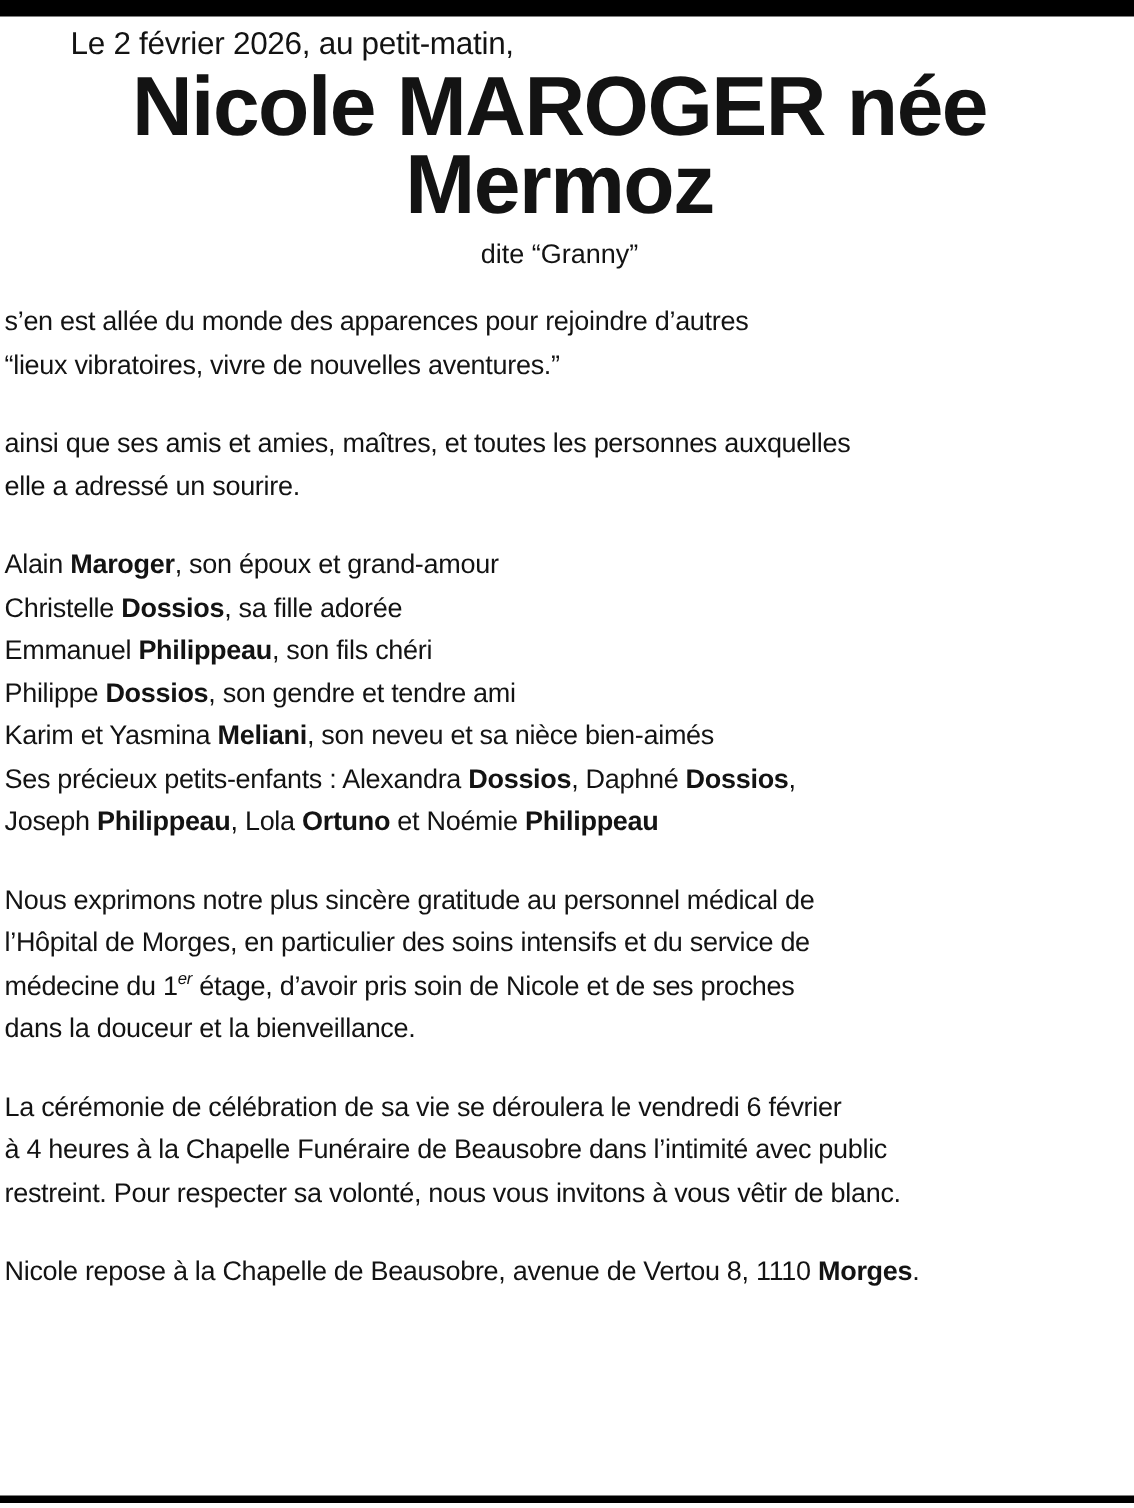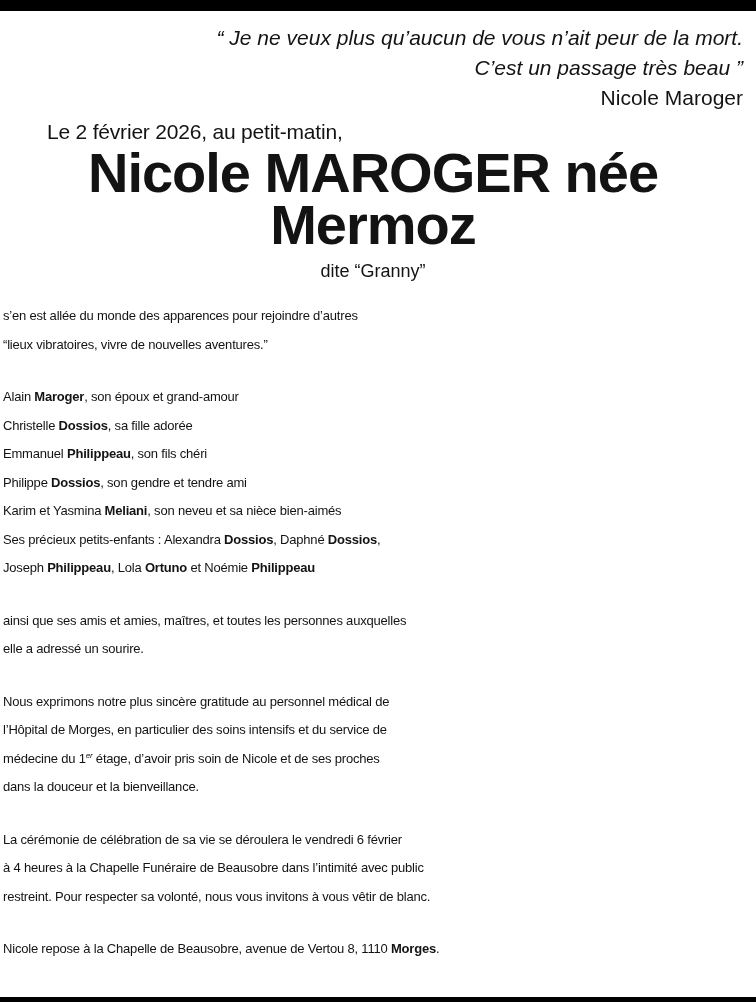--- a/index.html
+++ b/index.html
@@ -28,57 +28,52 @@
   .date-line { font-size: 21px; line-height: 28px; margin-top: 5px; letter-spacing: -0.2px; margin-left: 44px; }
   .title {
     font-size: 56px;
     font-weight: 700;
     text-align: center;
     line-height: 52px;
     margin-top: 1px;
     letter-spacing: -1px;
   }
   .subtitle { font-size: 18px; text-align: center; line-height: 36px; margin-top: 2px; }
-  .paras { margin-top: 13px; font-size: 13px; line-height: 28.5px; letter-spacing: -0.2px; }
+  .paras { margin-top: 13px; font-size: 18px; line-height: 28.5px; letter-spacing: -0.2px; }
   .para { white-space: pre-line; margin: 0 0 24px 0; }
   .para:last-child { margin-bottom: 16px; }
   .para b, .para .bold { font-weight: 700; }
   .para sup { font-size: 0.62em; line-height: 0; vertical-align: super; font-style: italic; }
 </style>
 </head>
 <body>
 
 <div class="bar top"></div>
 
 <div class="content">
 
-  <div class="quote-block">
-    <div class="quote-text">“ Je ne veux plus qu’aucun de vous n’ait peur de la mort.
-C’est un passage très beau ”</div>
-    <div class="quote-author">Nicole Maroger</div>
-  </div>
 
   <div class="date-line">Le 2 février 2026, au petit-matin,</div>
 
   <h1 class="title">Nicole MAROGER née Mermoz</h1>
 
   <div class="subtitle">dite “Granny”</div>
 
   <div class="paras">
     <div class="para">s’en est allée du monde des apparences pour rejoindre d’autres
 “lieux vibratoires, vivre de nouvelles aventures.”</div>
+    <div class="para">ainsi que ses amis et amies, maîtres, et toutes les personnes auxquelles
+elle a adressé un sourire.</div>
     <div class="para">Alain <b>Maroger</b>, son époux et grand-amour
 Christelle <b>Dossios</b>, sa fille adorée
 Emmanuel <b>Philippeau</b>, son fils chéri
 Philippe <b>Dossios</b>, son gendre et tendre ami
 Karim et Yasmina <b>Meliani</b>, son neveu et sa nièce bien-aimés
 Ses précieux petits-enfants : Alexandra <b>Dossios</b>, Daphné <b>Dossios</b>,
 Joseph <b>Philippeau</b>, Lola <b>Ortuno</b> et Noémie <b>Philippeau</b></div>
-    <div class="para">ainsi que ses amis et amies, maîtres, et toutes les personnes auxquelles
-elle a adressé un sourire.</div>
     <div class="para">Nous exprimons notre plus sincère gratitude au personnel médical de
 l’Hôpital de Morges, en particulier des soins intensifs et du service de
 médecine du 1<sup>er</sup> étage, d’avoir pris soin de Nicole et de ses proches
 dans la douceur et la bienveillance.</div>
     <div class="para">La cérémonie de célébration de sa vie se déroulera le vendredi 6 février
 à 4 heures à la Chapelle Funéraire de Beausobre dans l’intimité avec public
 restreint. Pour respecter sa volonté, nous vous invitons à vous vêtir de blanc.</div>
     <div class="para">Nicole repose à la Chapelle de Beausobre, avenue de Vertou 8, 1110 <b>Morges</b>.</div>
   </div>
 

